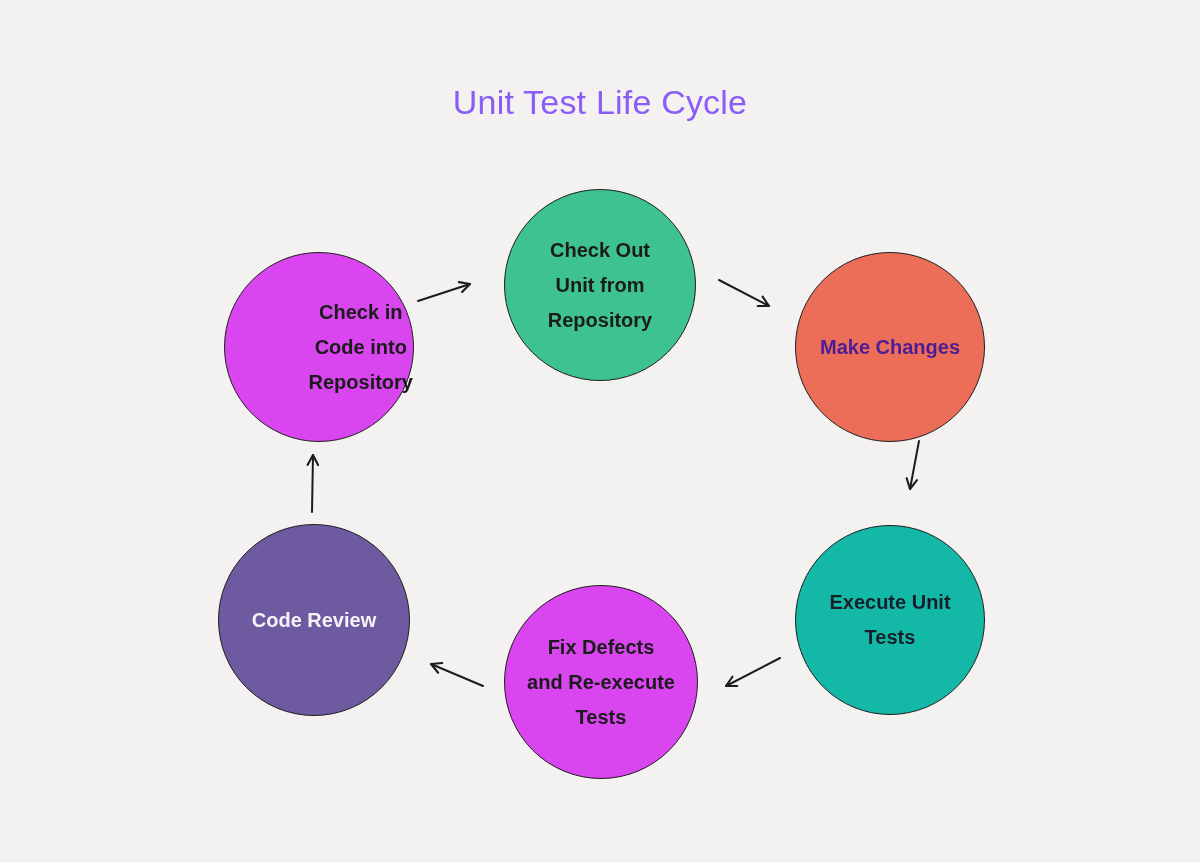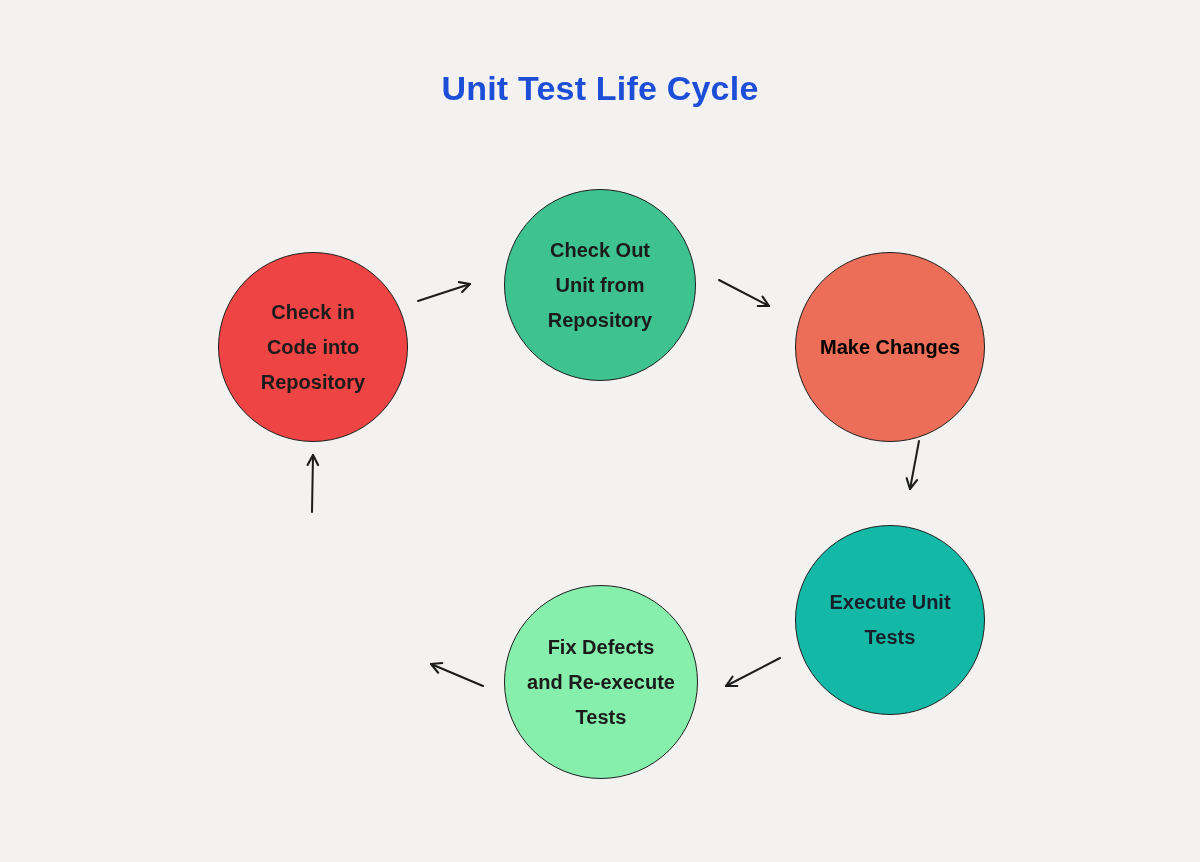--- a/index.html
+++ b/index.html
@@ -12,28 +12,28 @@
   }
   .canvas {
     position: relative;
     width: 1200px;
     height: 862px;
     background: #f3f2f0;
     overflow: hidden;
   }
   .title {
     position: absolute;
-    top: 69px;
+    top: 83px;
     left: 0;
     width: 100%;
     margin: 0;
     text-align: center;
     font-size: 34px;
-    font-weight: 700;
-    color: #1d4ed8;
+    font-weight: 400;
+    color: #8b5cf6;
     letter-spacing: 0.2px;
   }
   .arrow-layer {
     position: absolute;
     top: 0;
     left: 0;
     width: 1200px;
     height: 862px;
   }
   .arrow-layer line {
@@ -75,31 +75,34 @@
     <line marker-end="url(#arrowhead)" x1="780" y1="658" x2="726" y2="686"></line>
     <line marker-end="url(#arrowhead)" x1="483" y1="686" x2="431" y2="664"></line>
     <line marker-end="url(#arrowhead)" x1="312" y1="512" x2="313" y2="455"></line>
   </svg>
 
   <div class="node" style="left: 504px; top: 189px; width: 192px; height: 192px; background: rgb(62, 194, 143); color: rgb(27, 27, 27);">
     <span>Check Out
 Unit from
 Repository</span>
   </div>
-  <div class="node" style="left: 795px; top: 252px; width: 190px; height: 190px; background: rgb(236, 110, 88); color: #000000;">
+  <div class="node" style="left: 795px; top: 252px; width: 190px; height: 190px; background: rgb(236, 110, 88); color: #4c1d95;">
     <span>Make Changes</span>
   </div>
   <div class="node" style="left: 795px; top: 525px; width: 190px; height: 190px; background: #14b8a6; color: rgb(23, 32, 42);">
     <span>Execute Unit
 Tests</span>
   </div>
-  <div class="node" style="left: 504px; top: 585px; width: 194px; height: 194px; background: #86efac; color: rgb(27, 27, 27);">
+  <div class="node" style="left: 504px; top: 585px; width: 194px; height: 194px; background: #d946ef; color: rgb(27, 27, 27);">
     <span>Fix Defects
 and Re-execute
 Tests</span>
   </div>
-  <div class="node" style="left: 218px; top: 252px; width: 190px; height: 190px; background: #ef4444; color: rgb(27, 27, 27);">
+  <div class="node" style="left: 218px; top: 524px; width: 192px; height: 192px; background: rgb(109, 90, 160); color: rgb(246, 242, 248);">
+    <span>Code Review</span>
+  </div>
+  <div class="node" style="left: 224px; top: 252px; width: 190px; height: 190px; background: #d946ef; color: rgb(27, 27, 27); justify-content: flex-end;">
     <span>Check in
 Code into
 Repository</span>
   </div>
 
 </div>
 
 </body></html>

